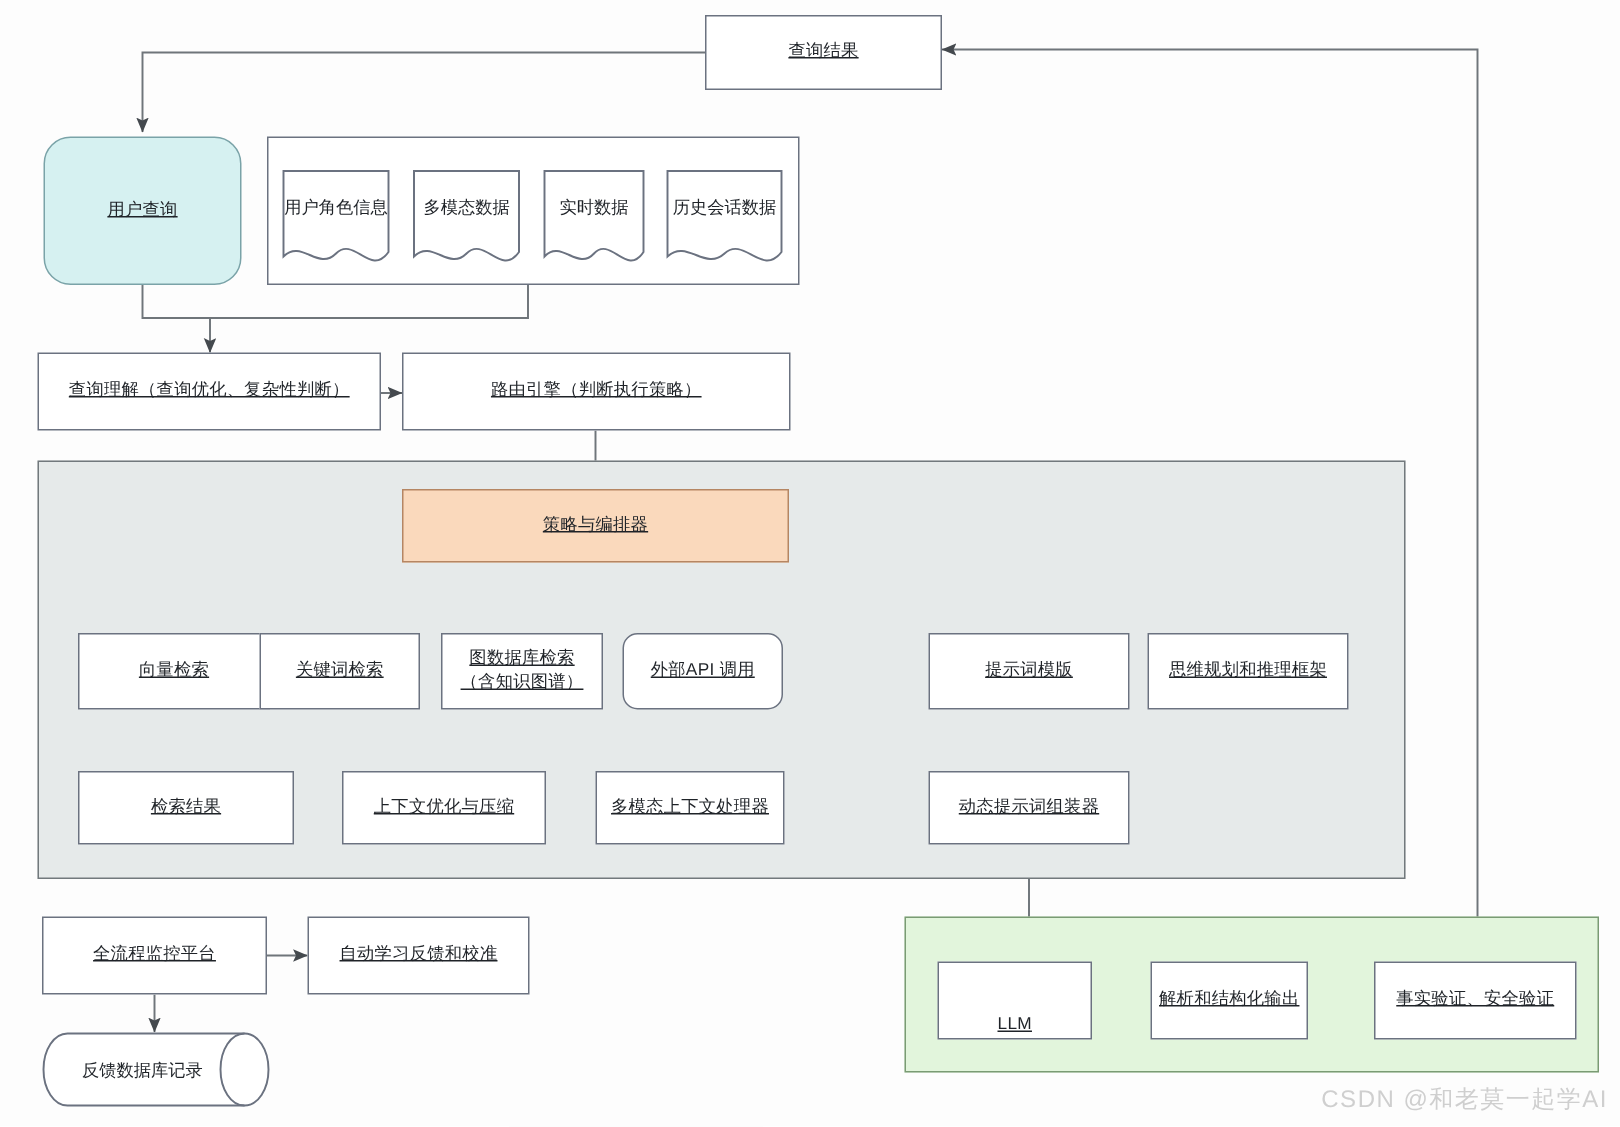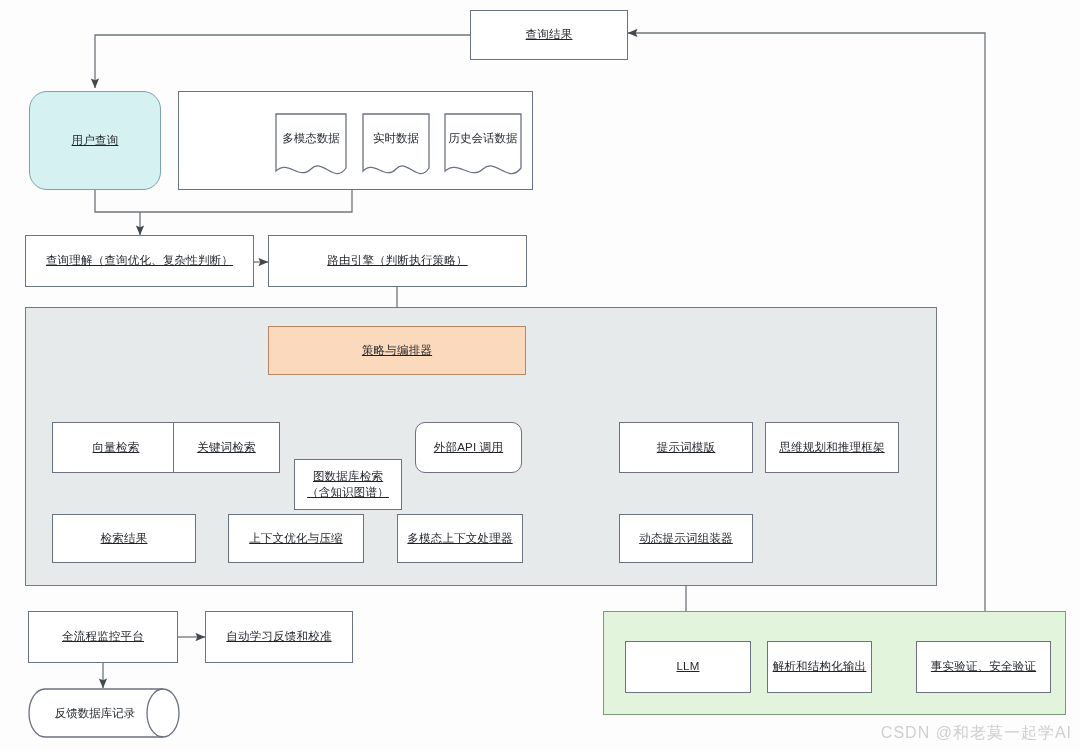--- a/index.html
+++ b/index.html
@@ -158,20 +158,26 @@
   <div class="group green" style="left:603px; top:611px; width:463px; height:104px;"></div>
 
   <div class="node" style="left:470px; top:10px; width:158px; height:50px;">
     <span class="lbl">查询结果</span>
   </div>
 
   <div class="node cyan" style="left:29px; top:91px; width:132px; height:99px;">
     <span class="lbl">用户查询</span>
   </div>
 
+  <div class="doc" style="left:188px; top:113px; width:72px; height:69px;">
+    <svg width="72" height="69" viewBox="0 0 72 69" xmlns="http://www.w3.org/2000/svg">
+      <path d="M1,1 L71,1 L71,55 C59,72 48,44 36,56 C24,68 13,46 1,58 Z" fill="#ffffff" stroke="#6b7280" stroke-width="1.3"></path>
+    </svg>
+    <div class="doc-label">用户角色信息</div>
+  </div>
 
   <div class="doc" style="left:275px; top:113px; width:72px; height:69px;">
     <svg width="72" height="69" viewBox="0 0 72 69" xmlns="http://www.w3.org/2000/svg">
       <path d="M1,1 L71,1 L71,55 C59,72 48,44 36,56 C24,68 13,46 1,58 Z" fill="#ffffff" stroke="#6b7280" stroke-width="1.3"></path>
     </svg>
     <div class="doc-label">多模态数据</div>
   </div>
 
   <div class="doc" style="left:362px; top:113px; width:68px; height:69px;">
     <svg width="68" height="69" viewBox="0 0 68 69" xmlns="http://www.w3.org/2000/svg">
@@ -200,21 +206,21 @@
   </div>
 
   <div class="node" style="left:52px; top:422px; width:128px; height:51px;">
     <span class="lbl">向量检索</span>
   </div>
 
   <div class="node" style="left:173px; top:422px; width:107px; height:51px;">
     <span class="lbl">关键词检索</span>
   </div>
 
-  <div class="node" style="left:294px; top:422px; width:108px; height:51px; flex-direction:column;margin-top:37px;">
+  <div class="node" style="left:294px; top:422px; width:108px; height:51px; flex-direction:column;">
     <span class="lbl">图数据库检索</span>
     <span class="lbl">（含知识图谱）</span>
   </div>
 
   <div class="node" style="left:415px; top:422px; width:107px; height:51px;border-radius:10px;">
     <span class="lbl">外部API 调用</span>
   </div>
 
   <div class="node" style="left:52px; top:514px; width:144px; height:49px;">
     <span class="lbl">检索结果</span>
@@ -249,21 +255,21 @@
   </div>
 
   <div class="cyl" style="left:28px; top:688px; width:152px; height:50px;">
     <svg width="152" height="50" viewBox="0 0 152 50" xmlns="http://www.w3.org/2000/svg">
       <path d="M17,1 L135,1 C144,1 151,11.8 151,25 C151,38.2 144,49 135,49 L17,49 C8,49 1,38.2 1,25 C1,11.8 8,1 17,1 Z" fill="#ffffff" stroke="#6b7280" stroke-width="1.3"></path>
       <path d="M135,1 C126,1 119,11.8 119,25 C119,38.2 126,49 135,49" fill="none" stroke="#6b7280" stroke-width="1.3"></path>
     </svg>
     <div class="cyl-label">反馈数据库记录</div>
   </div>
 
-  <div class="node" style="left:625px; top:641px; width:126px; height:52px;">
+  <div class="node" style="left:625px; top:641px; width:103px; height:52px;align-items:flex-end;">
     <span class="lbl">LLM</span>
   </div>
 
   <div class="node" style="left:767px; top:641px; width:105px; height:52px;">
     <span class="lbl">解析和结构化输出</span>
   </div>
 
   <div class="node" style="left:916px; top:641px; width:135px; height:52px;">
     <span class="lbl">事实验证、安全验证</span>
   </div>

